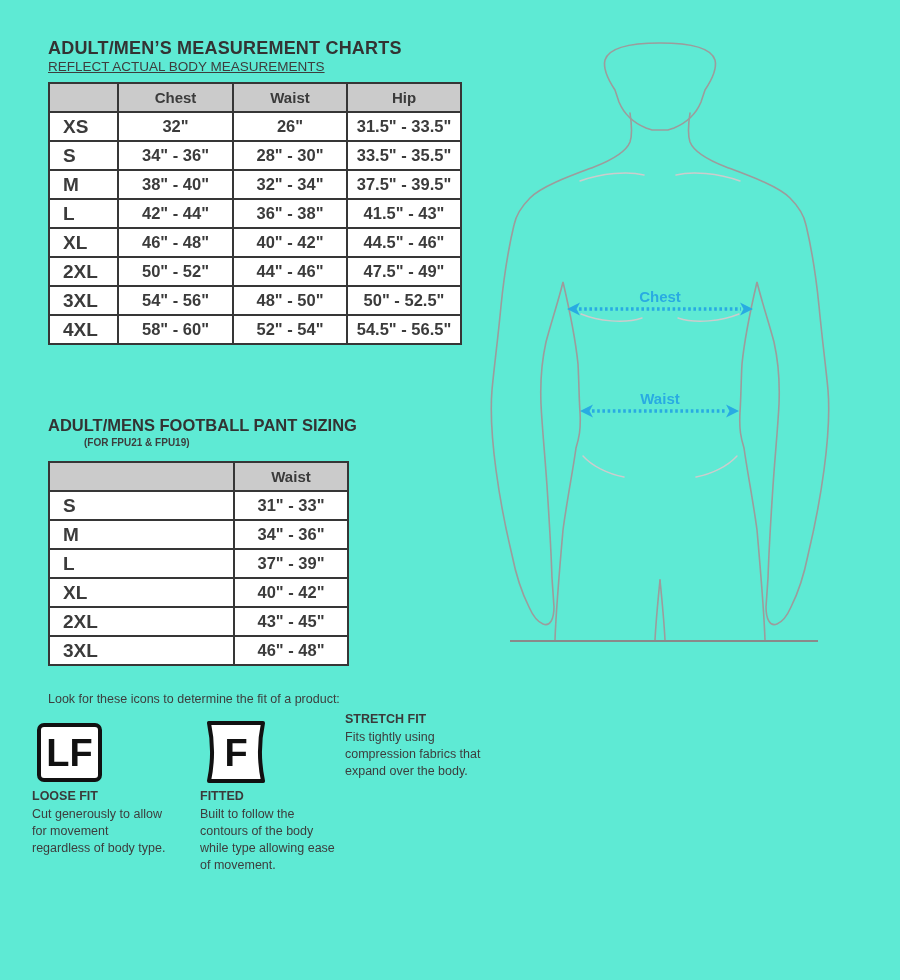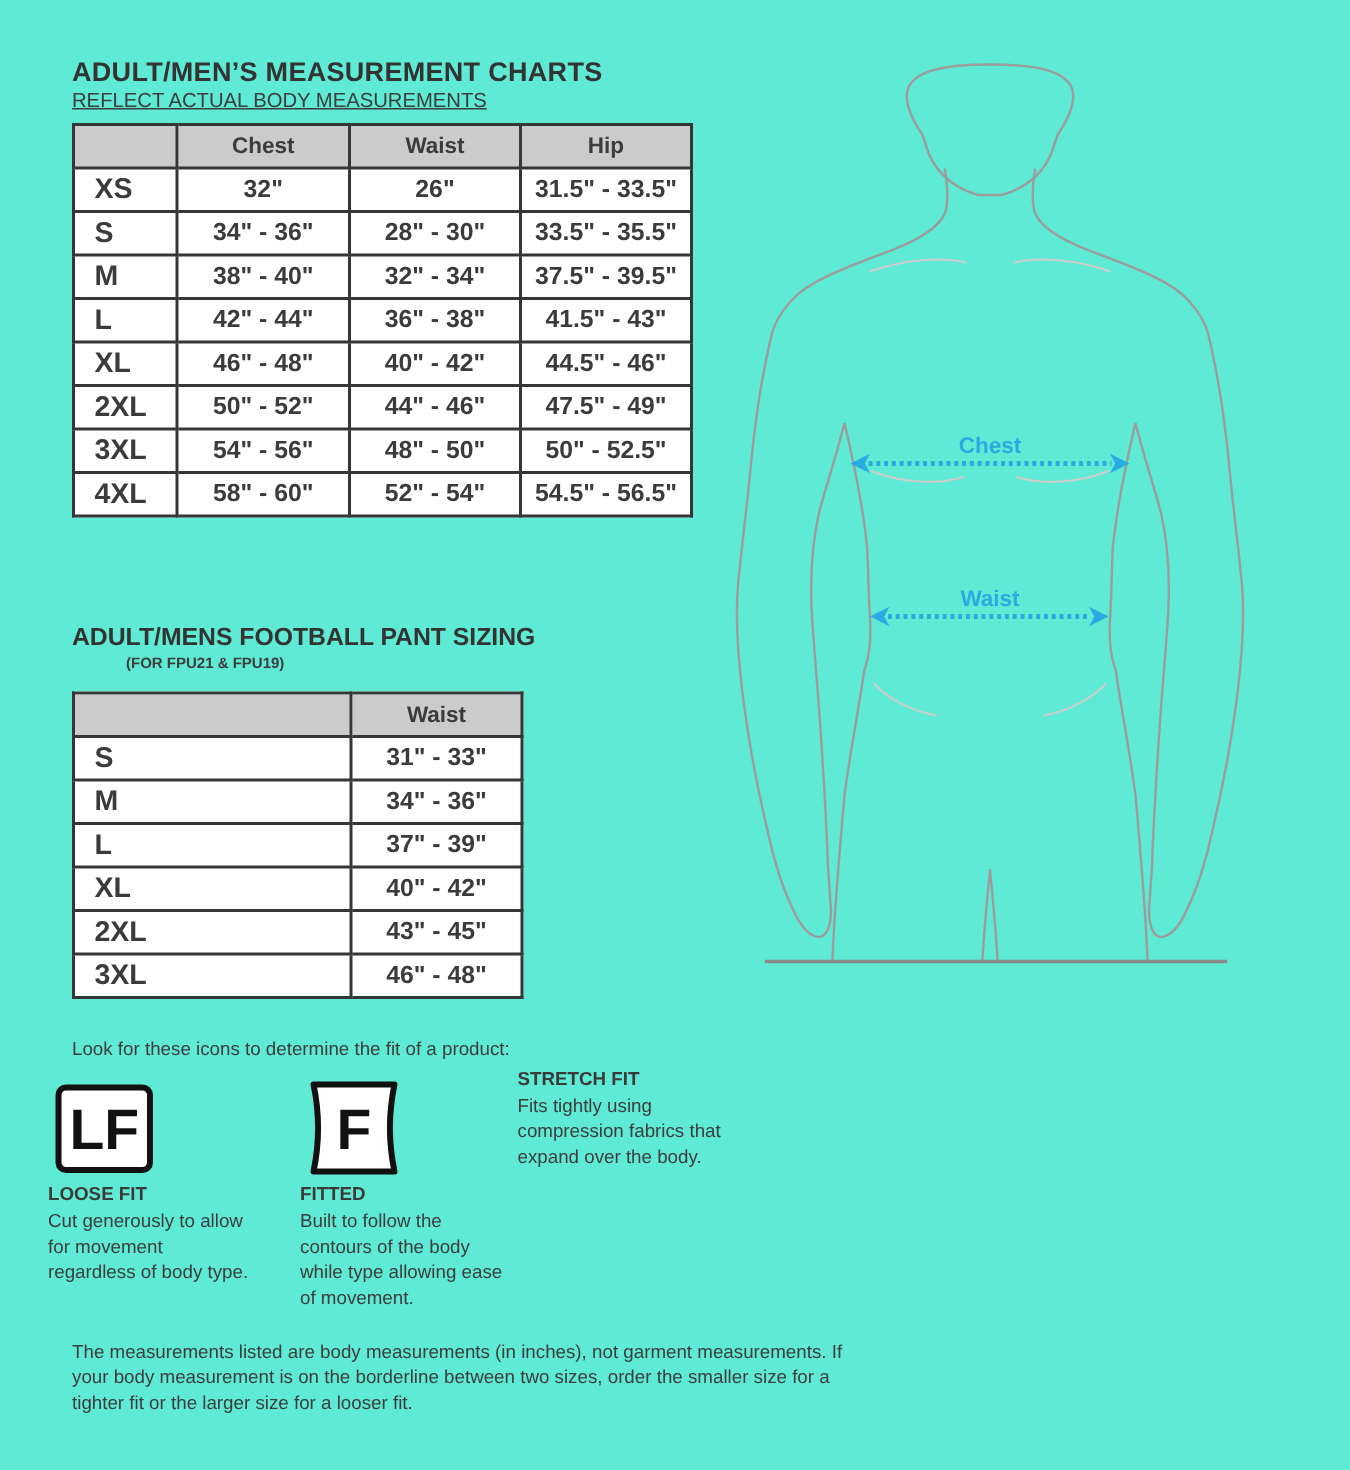--- a/index.html
+++ b/index.html
@@ -171,21 +171,20 @@
     </div>
     <div class="fit-label">FITTED</div>
     <div class="fit-desc">Built to follow the contours of the body while type allowing ease of movement.</div>
   </div>
 
   <div class="fit-col" style="left:345px">
     <div class="fit-label">STRETCH FIT</div>
     <div class="fit-desc">Fits tightly using compression fabrics that expand over the body.</div>
   </div>
 
-  <div class="abs footer">The measurements listed are body measurements (in inches), not garment measurements. If your body measurement is on the borderline between two sizes, order the smaller size for a tighter fit or the larger size for a looser fit.</div>
 
   <svg class="abs diagram" width="420" height="630" viewBox="0 0 420 630">
     <g fill="none" stroke="#9c9c9c" stroke-width="1.6" stroke-linecap="round">
 
       <path d="M135,72 C127,60 123,50 125,42 C129,29 150,25 180,25 C210,25 231,29 235,42 C237,50 233,60 225,72
                L221,84 C216,96 206,105 194,110 L188,112 L172,112 L166,110 C154,105 144,96 139,84 Z"></path>
 
       <path d="M150,95 C152,108 152,118 150,124 C146,134 132,142 114,149 C90,158 62,168 50,180
                C41,189 36,197 34,207 C29,228 24,258 21,288 C18,320 14,350 12,372
                C10,396 12,422 16,452 C20,482 26,512 32,537 C36,557 43,577 49,589

